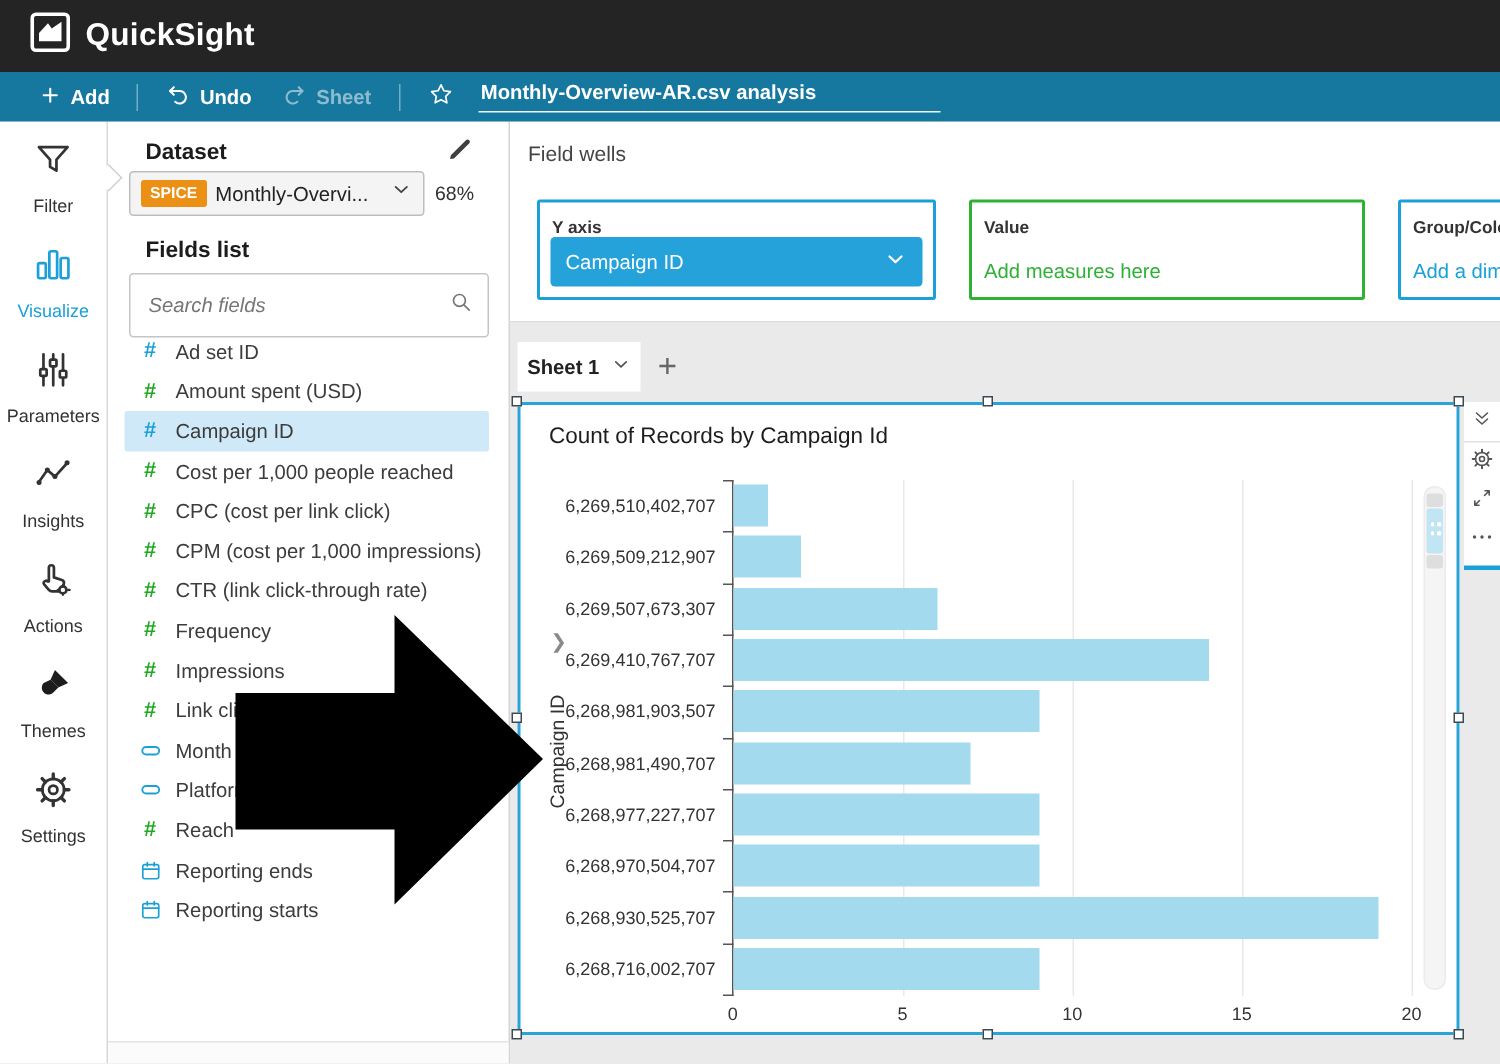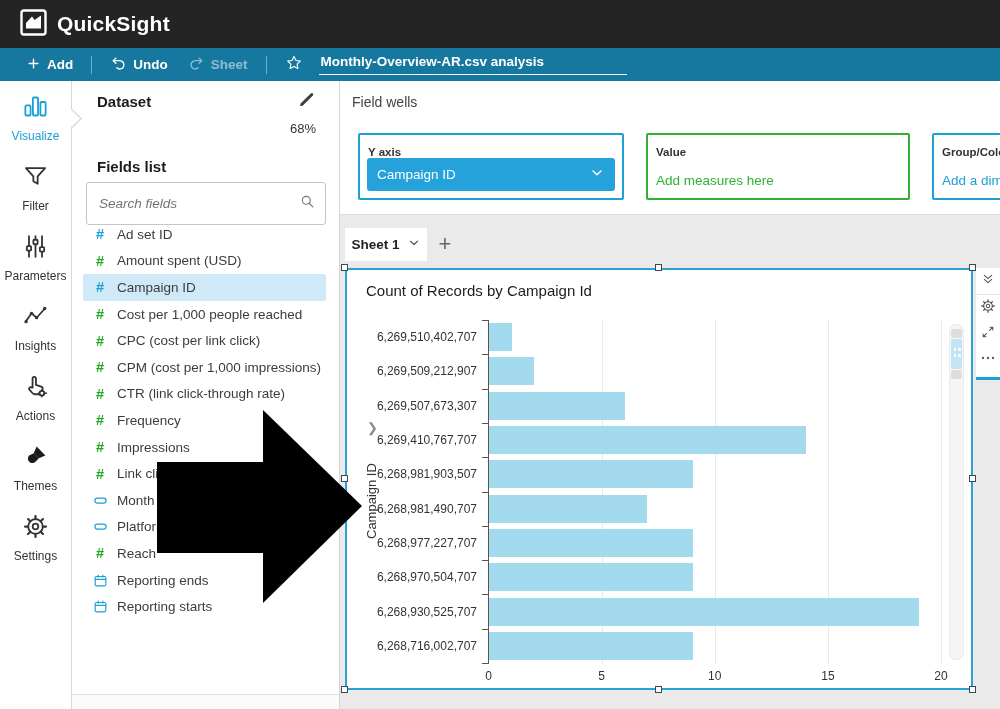--- a/index.html
+++ b/index.html
@@ -145,33 +145,33 @@
   <div class="tb-sep"></div>
   <div class="tb-btn">
     <span id="ic-star"><svg width="18" height="18" viewBox="0 0 24 24" fill="none" stroke="#fff" stroke-width="1.5" stroke-linecap="round" stroke-linejoin="round">
           <path d="M12 3.4l2.6 5.3 5.8.8-4.2 4.1 1 5.8-5.2-2.7-5.2 2.7 1-5.8L3.6 9.5l5.8-.8z"></path>
         </svg></span>
   </div>
   <span class="analysis-title">Monthly-Overview-AR.csv analysis</span>
 </div>
 
 <div class="sidebar" id="sidebar">
+    <div class="side-item">
+      <span><svg width="27" height="27" viewBox="0 0 24 24" fill="none" stroke="#333" stroke-width="1.6" stroke-linecap="round" stroke-linejoin="round">
+          <path d="M3.5 4.5h17l-6.6 7.4v6.6l-3.8-2.3v-4.3z"></path>
+        </svg></span>
+                 <span class="lbl">Filter</span>
+    </div>
     <div class="side-item active">
       <span><svg width="27" height="27" viewBox="0 0 24 24" fill="none" stroke="#1ba0d7" stroke-width="1.6" stroke-linecap="round" stroke-linejoin="round">
           <rect x="3" y="11" width="4.6" height="9" rx="1"></rect>
           <rect x="9.7" y="4" width="4.6" height="16" rx="1"></rect>
           <rect x="16.4" y="8" width="4.6" height="12" rx="1"></rect>
         </svg></span>
                  <span class="lbl">Visualize</span>
-    </div>
-    <div class="side-item">
-      <span><svg width="27" height="27" viewBox="0 0 24 24" fill="none" stroke="#333" stroke-width="1.6" stroke-linecap="round" stroke-linejoin="round">
-          <path d="M3.5 4.5h17l-6.6 7.4v6.6l-3.8-2.3v-4.3z"></path>
-        </svg></span>
-                 <span class="lbl">Filter</span>
     </div>
     <div class="side-item">
       <span><svg width="27" height="27" viewBox="0 0 24 24" fill="none" stroke="#333" stroke-width="1.6" stroke-linecap="round" stroke-linejoin="round">
           <path d="M6.2 2.8v18.4M12 2.8v18.4M17.8 2.8v18.4"></path>
           <rect x="4.3" y="11.6" width="3.8" height="4" rx=".8" fill="#fff"></rect>
           <rect x="10.1" y="6" width="3.8" height="4" rx=".8" fill="#fff"></rect>
           <rect x="15.9" y="12.6" width="3.8" height="4" rx=".8" fill="#fff"></rect>
         </svg></span>
                  <span class="lbl">Parameters</span>
     </div>
@@ -211,20 +211,27 @@
                  <span class="lbl">Settings</span>
     </div>
   </div>
 <div class="notch"></div>
 
 <div class="panel">
   <h3 class="ds-title">Dataset</h3>
   <span class="pencil" id="ic-pencil"><svg width="21" height="21" viewBox="0 0 24 24" fill="none" stroke="#3f3f3f" stroke-width="1.7" stroke-linecap="round" stroke-linejoin="round">
         <path d="M4.6 19.5l.6-2.9L16.9 5a1.7 1.7 0 0 1 2.4 2.4L7.6 19l-3 .5z" fill="#3f3f3f" stroke="none"></path>
       </svg></span>
+  <div class="ds-dropdown">
+    <span class="spice">SPICE</span>
+    <span class="ds-name">Monthly-Overvi...</span>
+    <span id="ic-dschev"><svg width="15" height="15" viewBox="0 0 24 24" fill="none" stroke="#444" stroke-width="2" stroke-linecap="round" stroke-linejoin="round">
+          <path d="M6 9l6 5.6L18 9"></path>
+        </svg></span>
+  </div>
   <span class="ds-progress">68%</span>
   <h3 class="fl-title">Fields list</h3>
   <div class="search">
     <input type="text" placeholder="Search fields" style="">
     <span style="margin-right:9px" id="ic-mag"><svg width="17" height="17" viewBox="0 0 24 24" fill="none" stroke="#777" stroke-width="1.6" stroke-linecap="round" stroke-linejoin="round">
           <circle cx="10.3" cy="10.3" r="5.6"></circle>
           <path d="M14.5 14.5l5 5"></path>
         </svg></span>
   </div>
   <div class="fields" id="fields-list">

